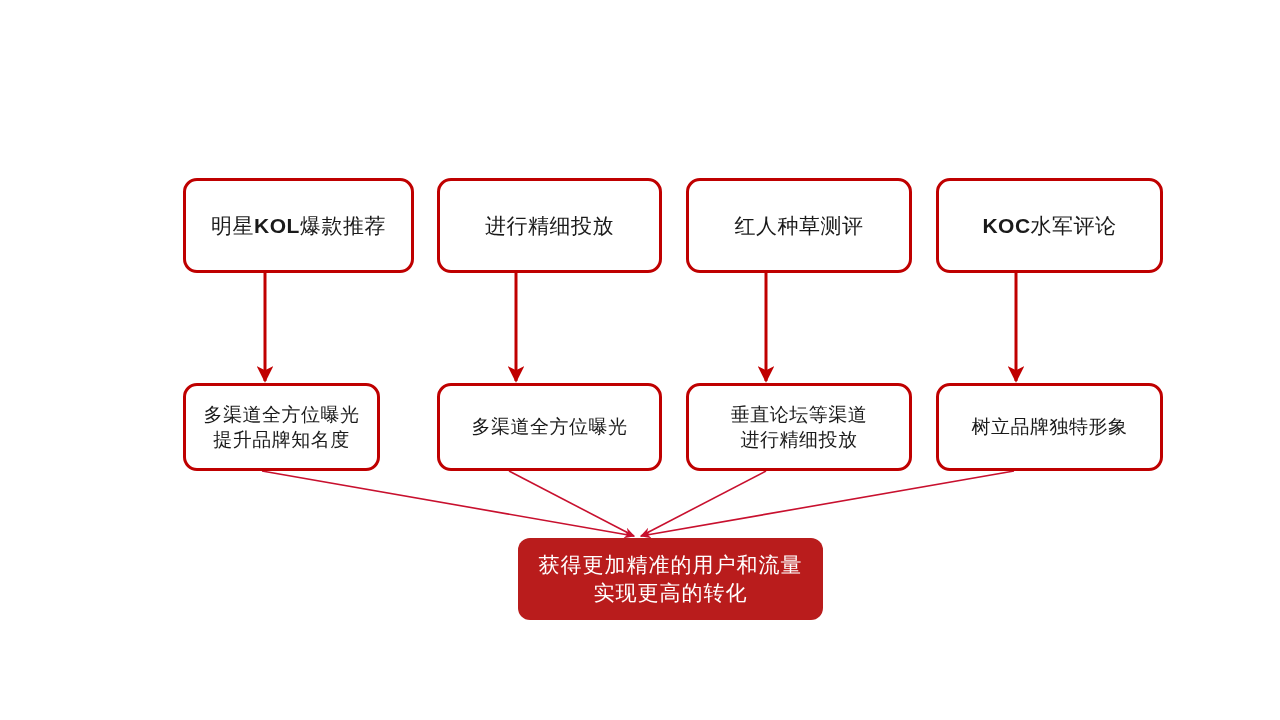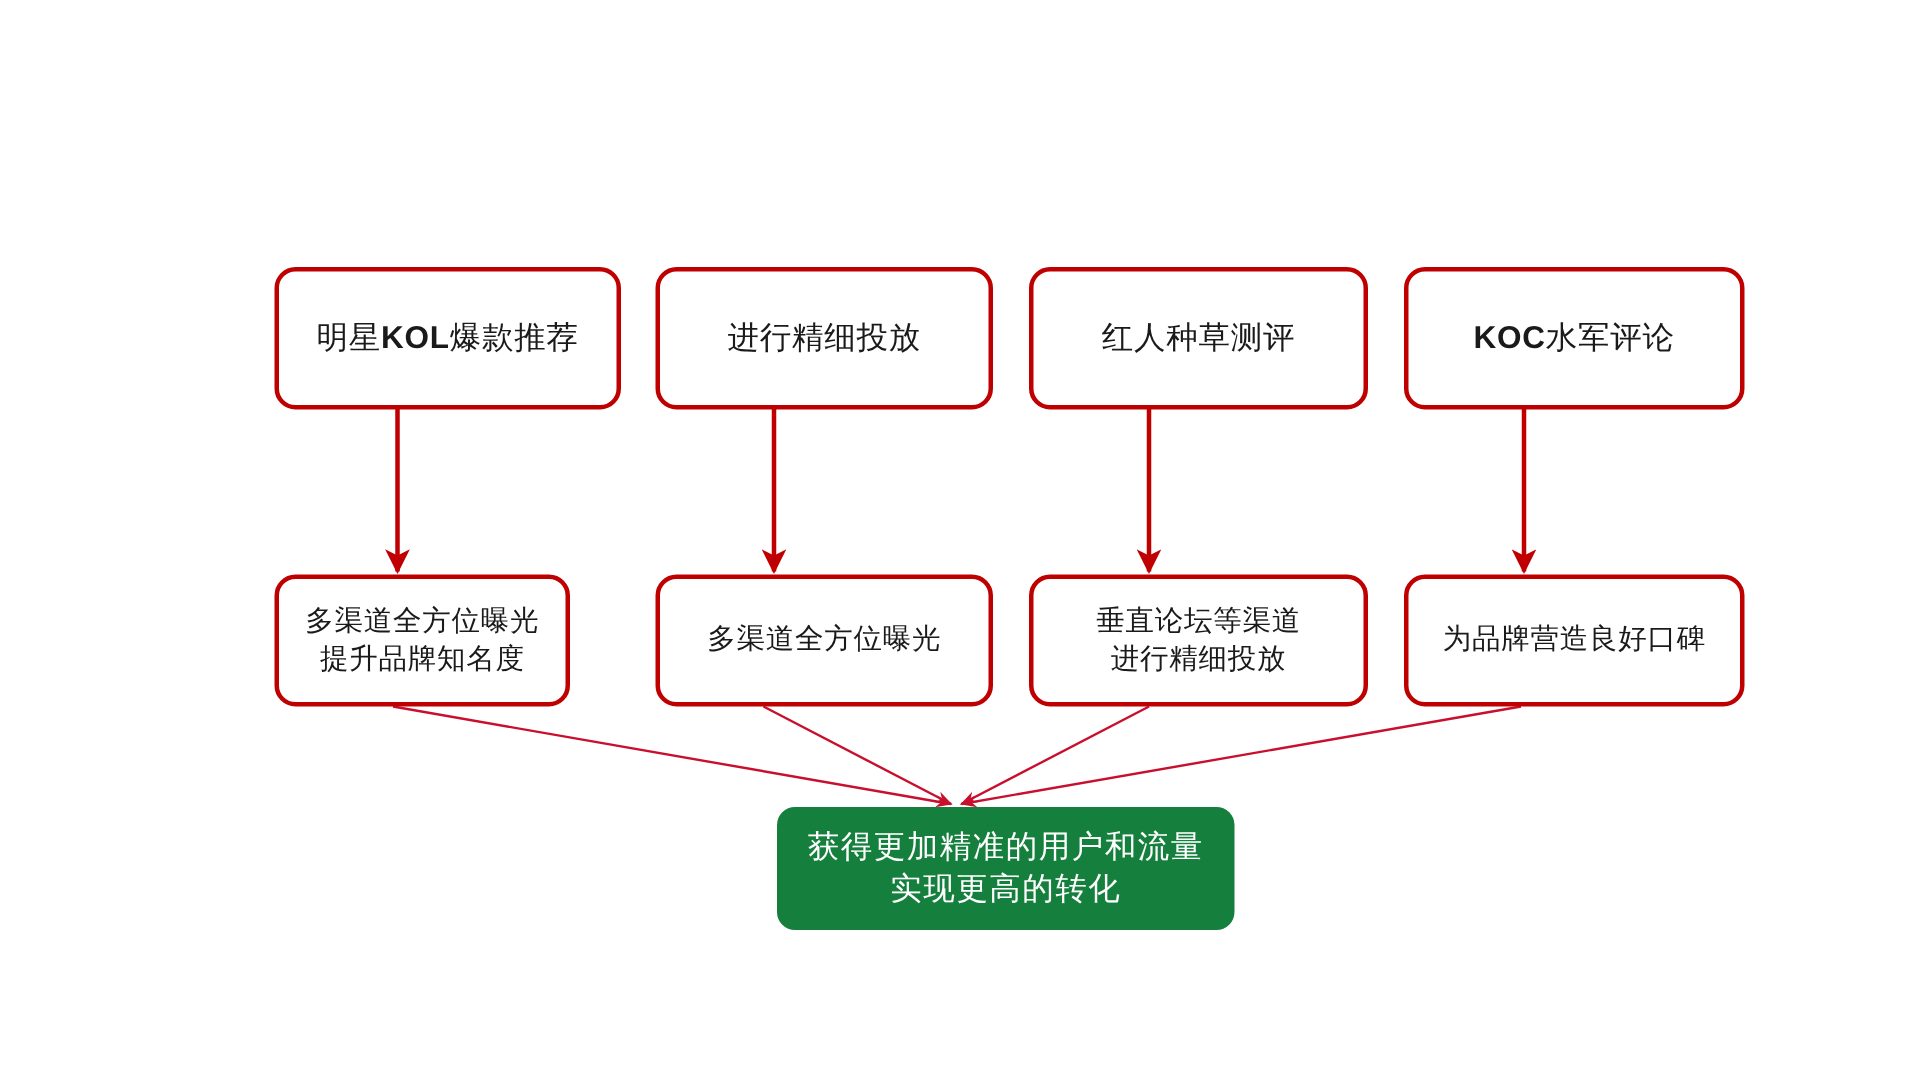--- a/index.html
+++ b/index.html
@@ -43,21 +43,21 @@
   }
 
   .node.outlined {
     background: #ffffff;
     border: 3px solid #bf0000;
     border-radius: 14px;
     color: #1a1a1a;
   }
 
   .node.filled {
-    background: #15803d;
+    background: #b91c1c;
     border: none;
     border-radius: 12px;
     color: #ffffff;
   }
 
   .node-label {
     display: block;
     line-height: 1.32;
     white-space: pre-line;
     letter-spacing: 0.5px;
@@ -143,21 +143,21 @@
   <div class="node outlined row2" style="left:404px; top:383px; width:225px; height:88px;">
     <span class="node-label">多渠道全方位曝光</span>
   </div>
 
   <div class="node outlined row2" style="left:653px; top:383px; width:226px; height:88px;">
     <span class="node-label">垂直论坛等渠道
 进行精细投放</span>
   </div>
 
   <div class="node outlined row2" style="left:903px; top:383px; width:227px; height:88px;">
-    <span class="node-label">为品牌营造良好口碑</span>
+    <span class="node-label">树立品牌独特形象</span>
   </div>
 
   <div class="node filled goal" style="left:485px; top:538px; width:305px; height:82px;">
     <span class="node-label">获得更加精准的用户和流量
 实现更高的转化</span>
   </div>
 
 </div>
 
 </body></html>

